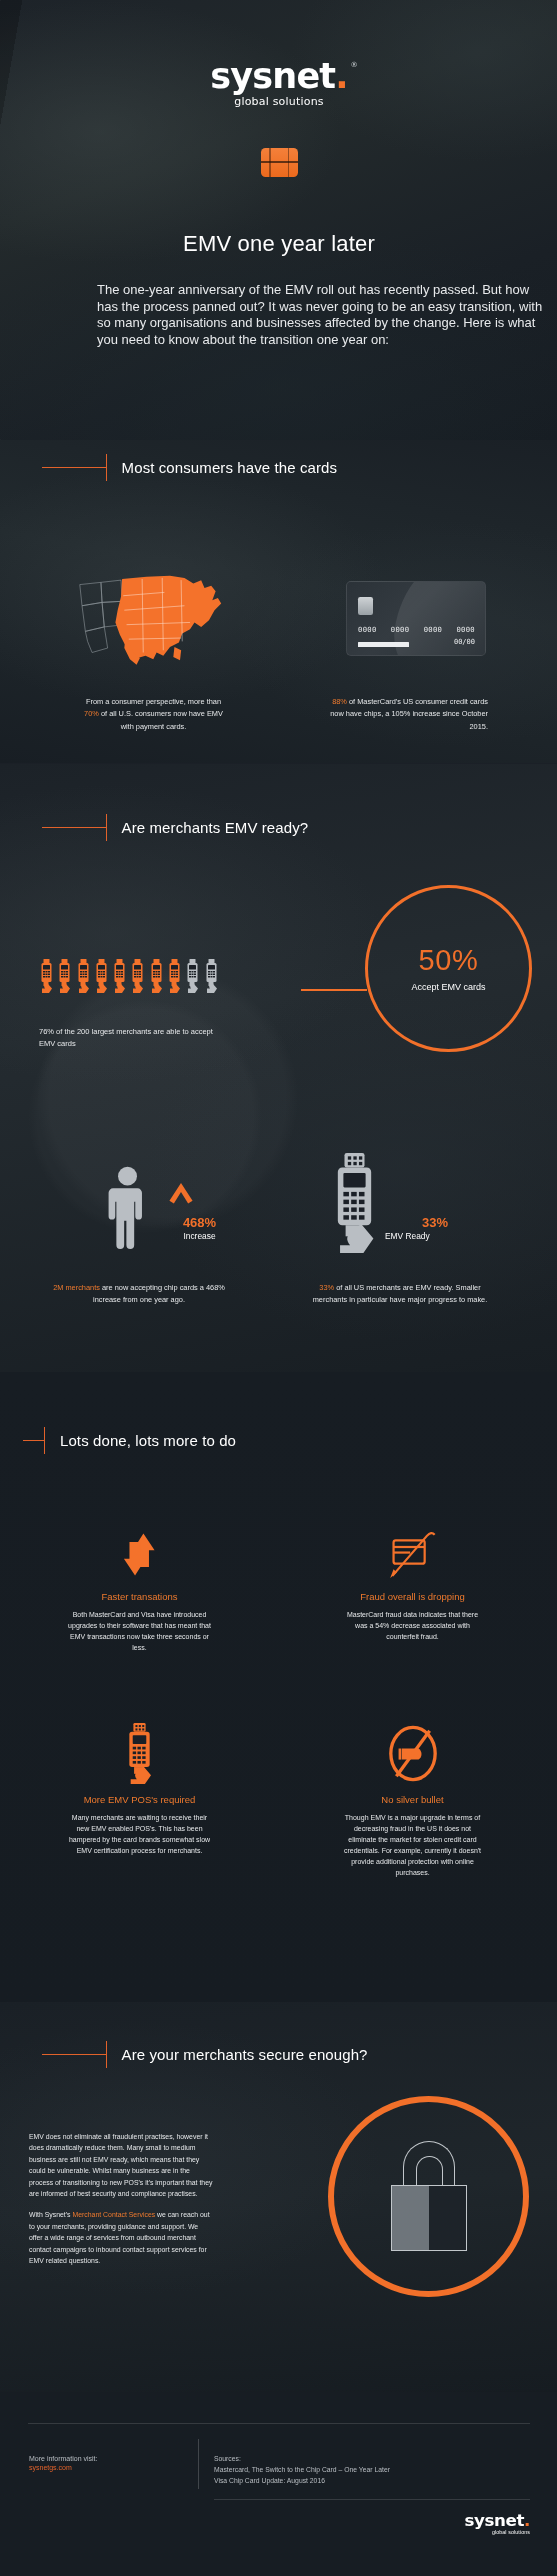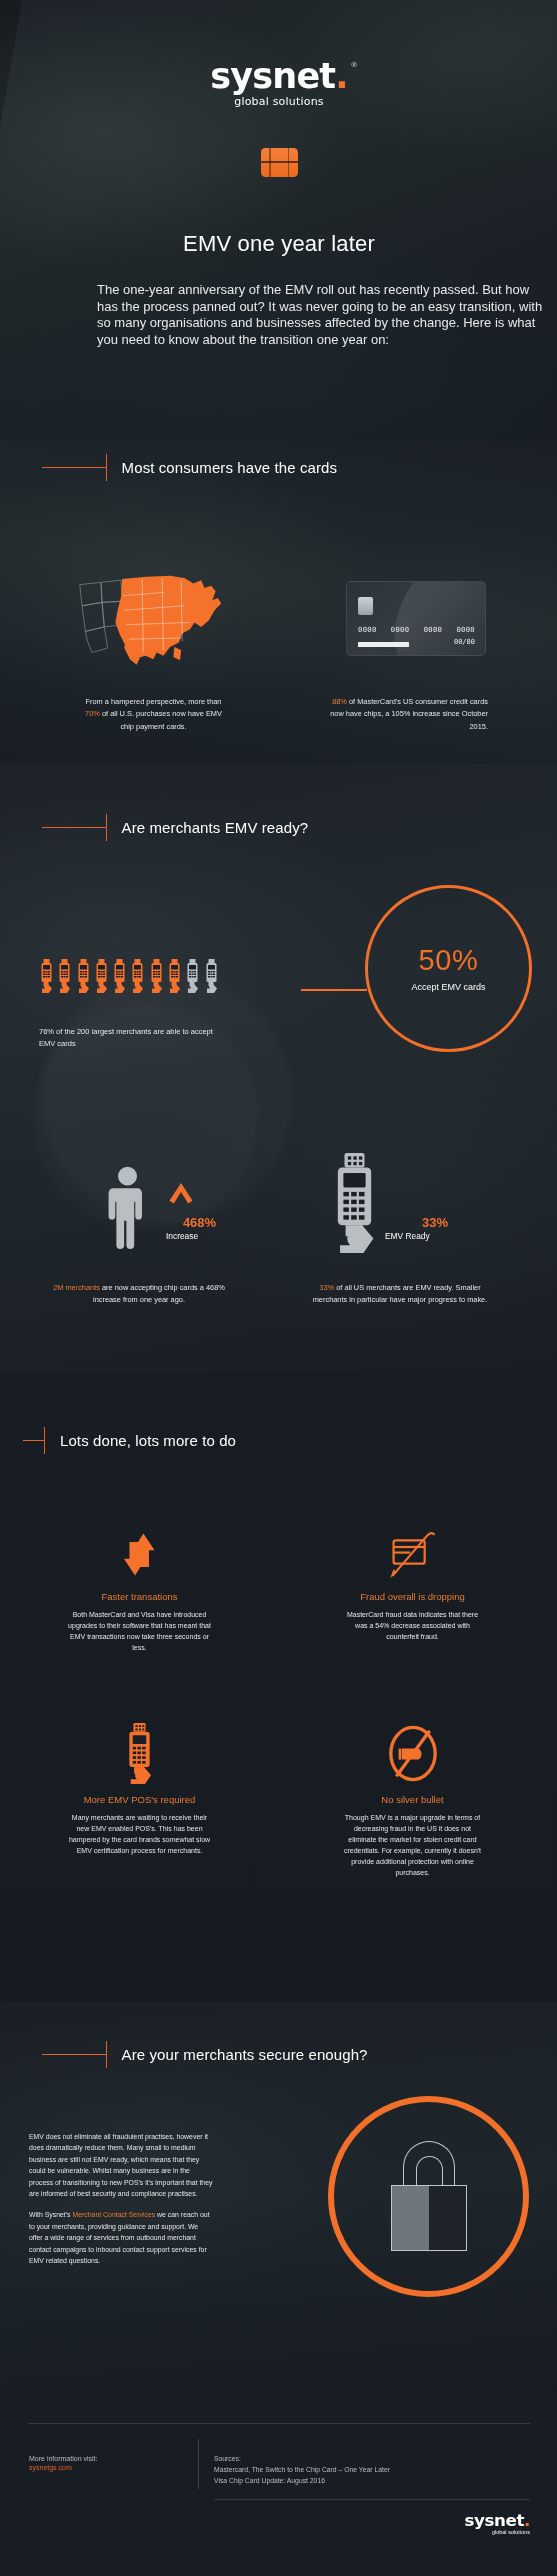--- a/index.html
+++ b/index.html
@@ -289,21 +289,21 @@
       <span>0000</span>
       <span>0000</span>
       <span>0000</span>
       <span>0000</span>
     </div>
     <div class="cc-strip"></div>
     <div class="cc-exp">00/00</div>
   </div>
 
   <div class="cap" style="position:absolute; left:78px; width:151px; top:696px;">
-    <span>From a hampered perspective, more than </span><span class="hl">70%</span><span> of all U.S. purchases now have EMV chip payment cards.</span>
+    <span>From a consumer perspective, more than </span><span class="hl">70%</span><span> of all U.S. consumers now have EMV with payment cards.</span>
   </div>
 
   <div class="cap" style="position:absolute; left:329px; width:159px; top:696px;text-align:right;">
     <span class="hl">88%</span><span> of MasterCard's US consumer credit cards now have chips, a 105% increase since October 2015.</span>
   </div>
 
   <div class="sec-head" style="left:42px; top:814px;">
     <div class="sec-rule"></div>
     <div class="sec-tick"></div>
     <div class="sec-title">Are merchants EMV ready?</div>
@@ -520,21 +520,21 @@
   <div class="big-sub" style="left:365px; top:982px; width:167px;">Accept EMV cards</div>
 
   <svg class="layer" style="left:105px; top:1165px;" width="45" height="89" viewBox="0 0 80 160">
     <circle cx="40" cy="20" r="17" fill="#b9bec3"></circle>
     <path fill="#b9bec3" d="M22 42 h36 a8 8 0 0 1 8 8 v42 a6 6 0 0 1 -12 0 v-26 h-2 v78 a7 7 0 0 1 -14 0 v-44 h-4 v44 a7 7 0 0 1 -14 0 v-78 h-2 v26 a6 6 0 0 1 -12 0 v-42 a8 8 0 0 1 8 -8 z"></path>
   </svg>
   <svg class="layer" style="left:168px; top:1182px;" width="26" height="22" viewBox="0 0 46 40">
     <path fill="#f2702a" d="M23 2 L44 34 L36 39 L23 18 L10 39 L2 34 Z"></path>
   </svg>
   <div class="stat-num" style="position:absolute; left:166px; top:1216px; width:67px; text-align:center;">468%</div>
-  <div class="stat-lbl" style="position:absolute; left:166px; top:1231px; width:67px; text-align:left;">Increase</div>
+  <div class="stat-lbl" style="position:absolute; left:166px; top:1231px; width:67px; text-align:center;">Increase</div>
   <div class="cap" style="position:absolute; left:50px; width:178px; top:1282px;">
     <span class="hl">2M merchants</span><span> are now accepting chip cards a 468% increase from one year ago.</span>
   </div>
 
   <svg class="layer" style="left:330px; top:1153px;" width="49" height="100" viewBox="0 0 44 90">
     <g fill="#b9bec3">
       <rect x="13" y="0" width="18" height="13" rx="2"></rect>
       <rect x="7" y="13" width="30" height="52" rx="4"></rect>
       <rect x="14" y="65" width="14" height="10"></rect>
       <path d="M20 70 q-8 6 -2 13 l-9 0 0 7 21 0 9-13 -11 -13 z"></path>

